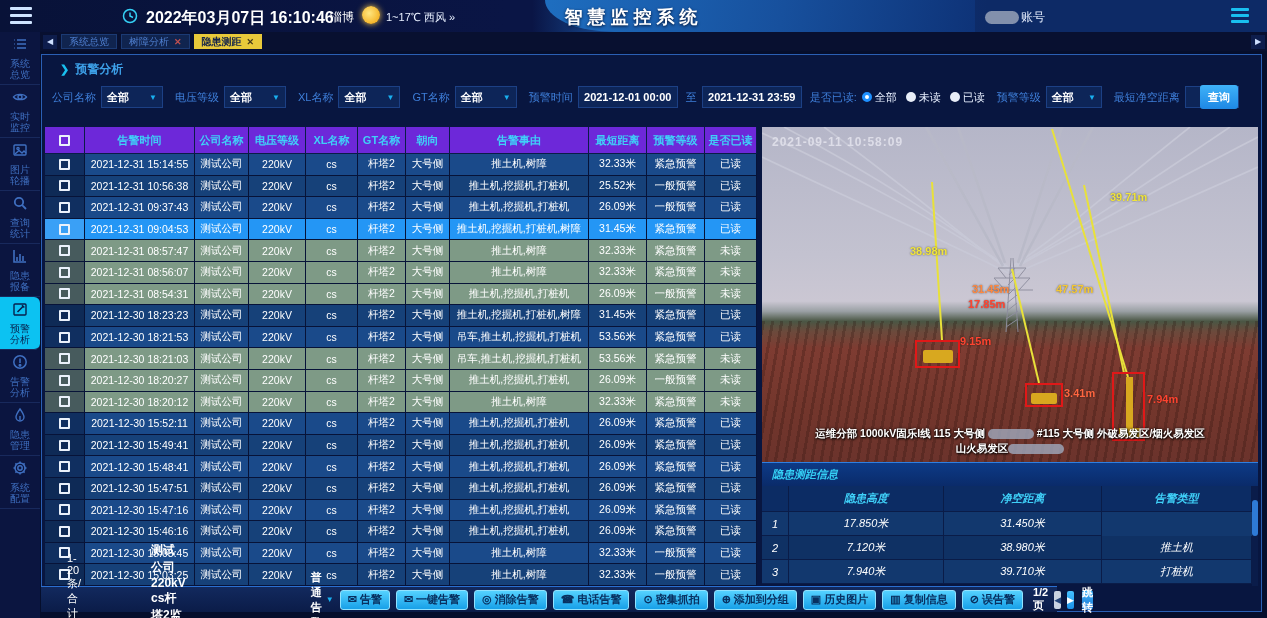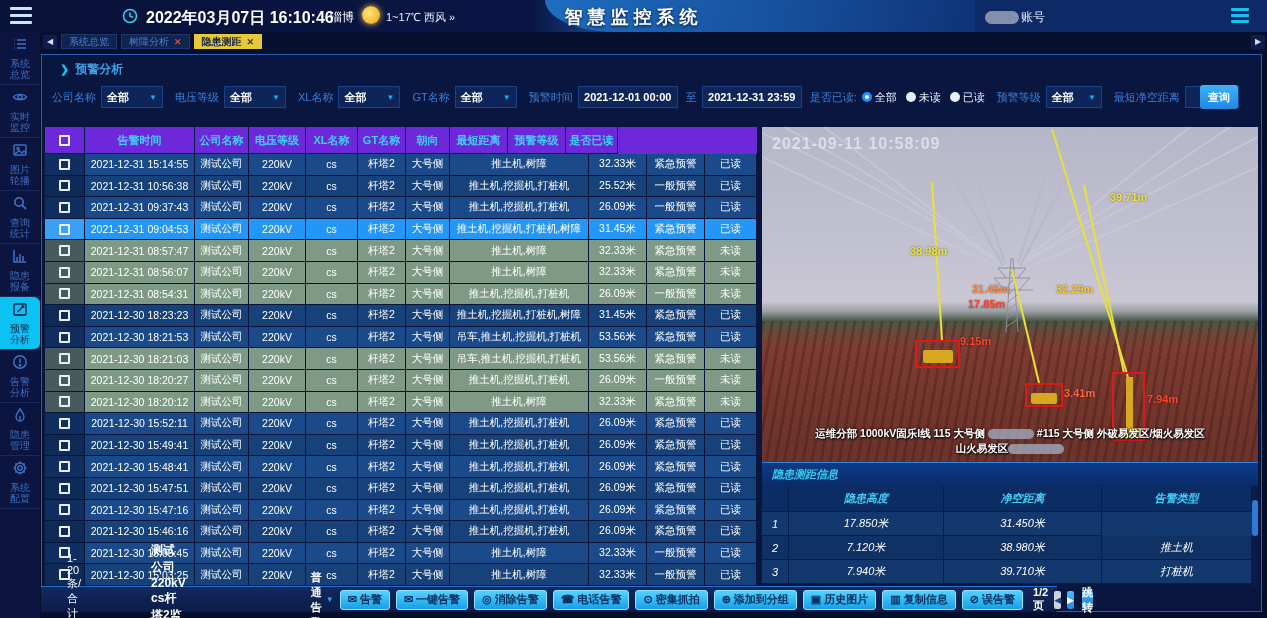--- a/index.html
+++ b/index.html
@@ -81,21 +81,21 @@
   .arow .c0 { background:rgba(5,15,45,.45); }
   .arow.selected .c0 { background:rgba(255,255,255,.10); }
   .cbx { width:11px; height:11px; border:2px solid #eaf1fb; border-radius:1px; }
 
   
   .scene { position:absolute; left:762px; top:127px; width:496px; height:335px; overflow:hidden;
     background:linear-gradient(180deg,#b5b6c8 0%,#c3c2d0 38%,#cbc7d3 52%,#9aa0a4 55%,#4a5644 58%,#6b4a3c 61%,#7e3c32 66%,#73362c 84%,#6b332c 100%);}
   .scene .rows-tex { position:absolute; left:0; top:58%; width:100%; height:42%;
     background:repeating-linear-gradient(100deg, rgba(40,15,10,.25) 0 3px, rgba(0,0,0,0) 3px 9px); }
   .scene svg.wires { position:absolute; left:0; top:0; }
-  .ts { position:absolute; left:10px; top:8px; color:rgba(225,225,235,.9); font-size:16px; font-weight:bold; letter-spacing:1px;}
+  .ts { position:absolute; left:10px; top:8px; color:rgba(225,225,235,.9); font-size:12px; font-weight:bold; letter-spacing:1px;}
   .meas { position:absolute; font-size:11px; font-weight:bold; text-shadow:0 0 2px rgba(0,0,0,.6); }
   .bbox { position:absolute; border:2px solid #e01818; }
   .veh { position:absolute; background:#d8a81f; }
   .cap { position:absolute; width:100%; color:#fff; font-size:10.5px; font-weight:bold; text-align:center;
     text-shadow:1px 1px 2px #000, 0 0 3px #000; }
 
   
   .mpanel { position:absolute; left:762px; top:462px; width:496px; height:92px; background:#0a1d4e;font-style:italic; }
   .mtitle { height:24px; background:linear-gradient(#0d3a86,#0a2b6a); border-top:1px solid #2f7fe0;
     color:#35d0f5; font-size:11px; font-weight:bold; display:flex; align-items:center; padding-left:10px;}
@@ -335,20 +335,21 @@
     <div class="ahead" id="ahead-host">
         <div class="acell c0">
           <span class="cbx"></span>
         </div>
         <div class="acell c1">告警时间</div>
         <div class="acell c2">公司名称</div>
         <div class="acell c3">电压等级</div>
         <div class="acell c4">XL名称</div>
         <div class="acell c5">GT名称</div>
         <div class="acell c6">朝向</div>
+        <div class="acell c7">告警事由</div>
         <div class="acell c8">最短距离</div>
         <div class="acell c9">预警等级</div>
         <div class="acell c10">是否已读</div>
       </div>
     <div id="arows-host">
         <div class="arow read">
           <div class="acell c0">
             <span class="cbx"></span>
           </div>
           <div class="acell c1">2021-12-31 15:14:55</div>
@@ -681,21 +682,21 @@
         <path d="M322,58 L362,246"></path>
         <path d="M290,2 L366,250"></path>
       </g>
     </svg>
     <div class="ts">2021-09-11 10:58:09</div>
     <div id="meas-host">
         <span class="meas" style="left: 348px; top: 64px; color: rgb(240, 228, 60);">39.71m</span>
         <span class="meas" style="left: 148px; top: 118px; color: rgb(240, 228, 60);">38.98m</span>
         <span class="meas" style="left: 210px; top: 156px; color: rgb(255, 136, 64);">31.45m</span>
         <span class="meas" style="left: 206px; top: 171px; color: rgb(255, 68, 48);">17.85m</span>
-        <span class="meas" style="left: 294px; top: 156px; color: rgb(245, 200, 51);">32.29m</span>
+        <span class="meas" style="left: 294px; top: 156px; color: rgb(245, 200, 51);">47.57m</span>
         <span class="meas" style="left: 198px; top: 208px; color: rgb(255, 68, 48);">9.15m</span>
         <span class="meas" style="left: 302px; top: 260px; color: rgb(255, 102, 64);">3.41m</span>
         <span class="meas" style="left: 385px; top: 266px; color: rgb(255, 68, 48);">7.94m</span>
       </div>
     <div class="bbox" style="left:153px;top:213px;width:45px;height:28px;">
       <div class="veh" style="left:6px;top:8px;width:30px;height:13px;border-radius:2px;"></div>
     </div>
     <div class="bbox" style="left:263px;top:256px;width:38px;height:24px;">
       <div class="veh" style="left:4px;top:8px;width:26px;height:11px;border-radius:2px;"></div>
     </div>

